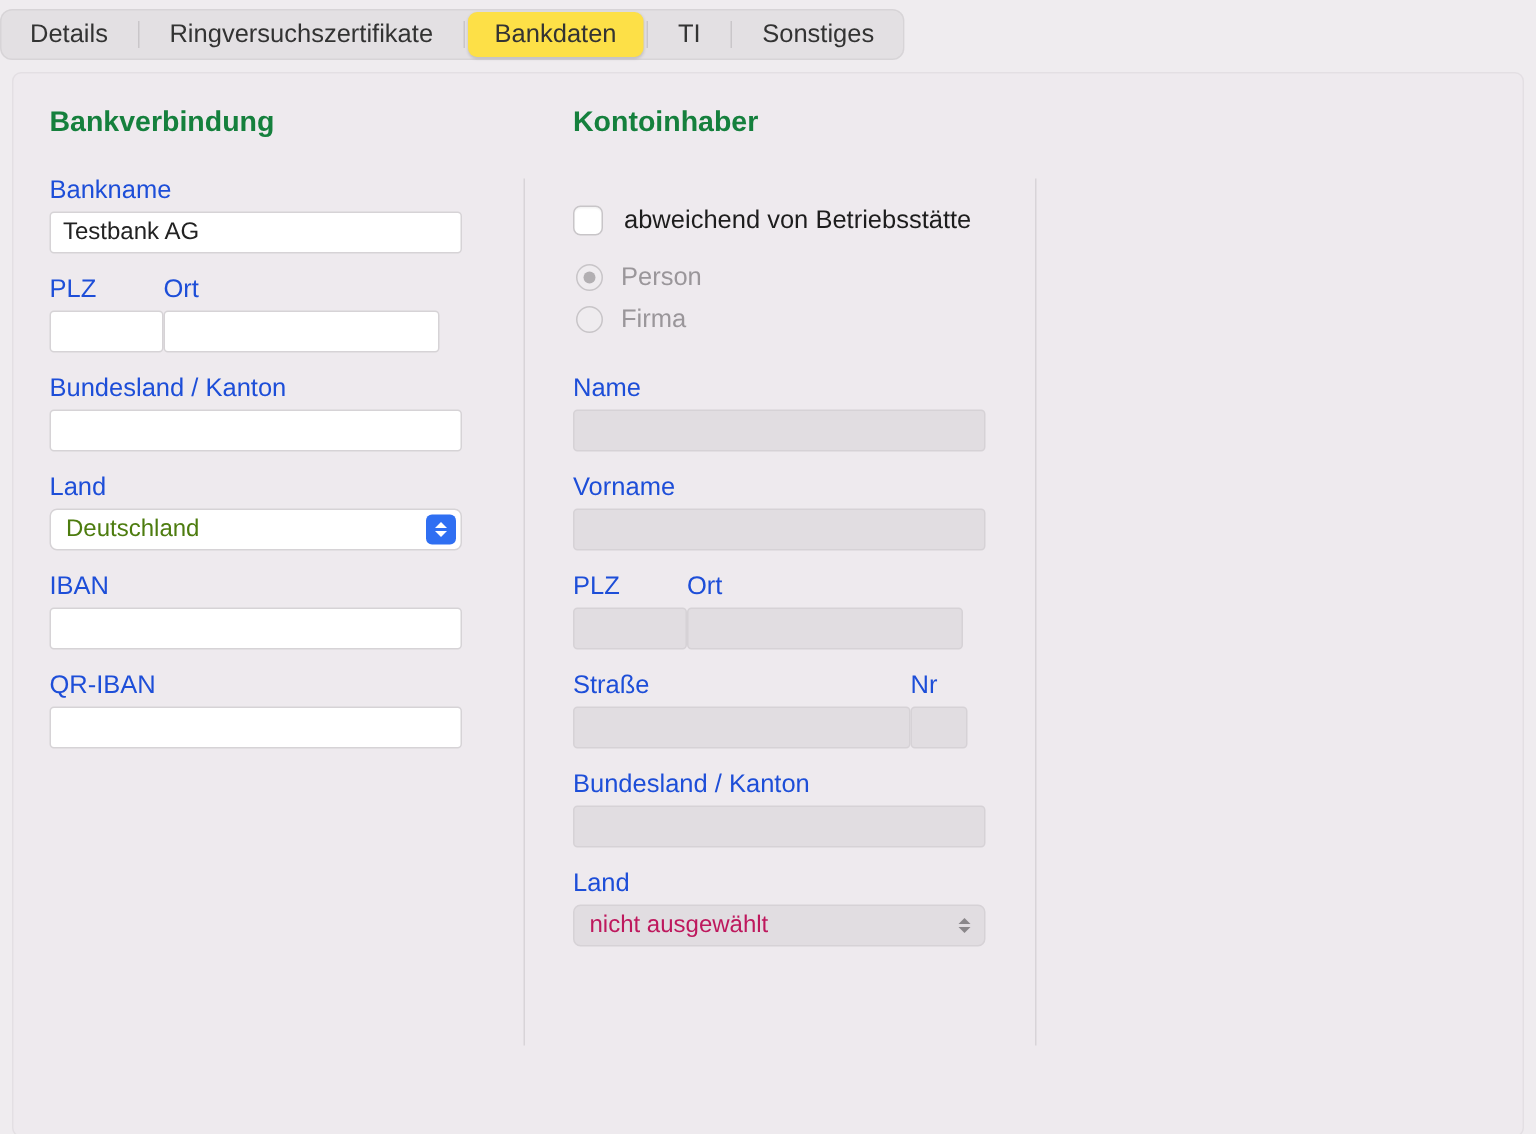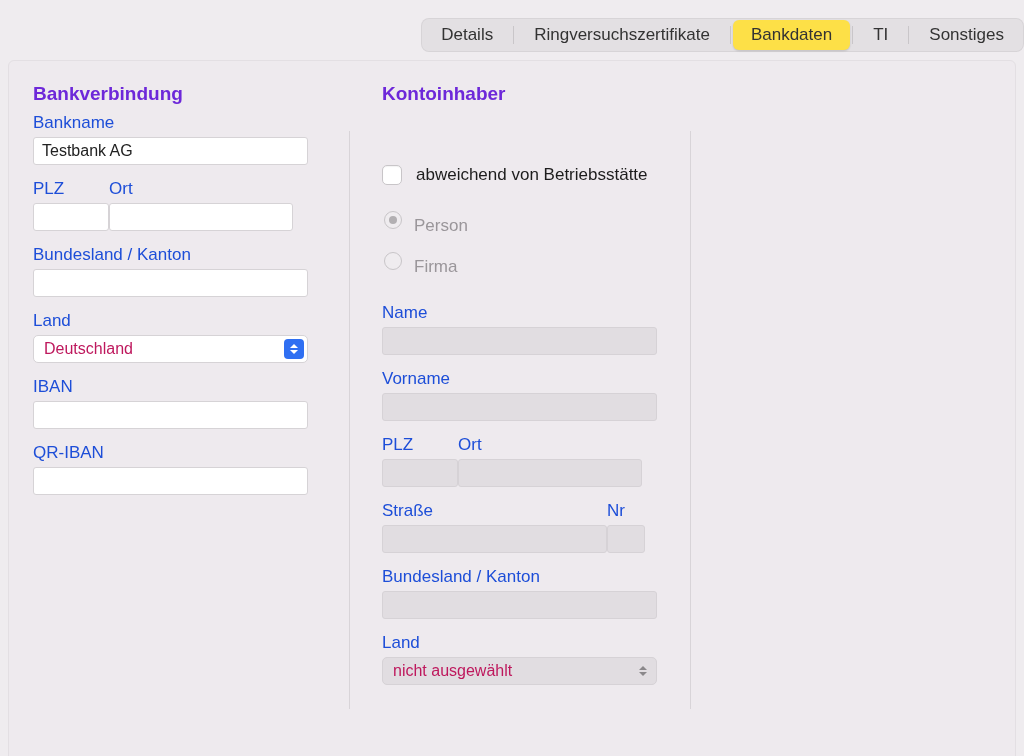--- a/index.html
+++ b/index.html
@@ -9,22 +9,22 @@
     background: #efecef;
     font-family: -apple-system, "Helvetica Neue", Arial, sans-serif;
     font-size: 16px;
     color: #222;
     -webkit-font-smoothing: antialiased;
   }
 
   
   .tabbar-wrap {
     display: flex;
-    justify-content: flex-end;
-    padding-top: 18px;
+    justify-content: flex-start;
+    padding-top: 6px;
   }
   .tabbar {
     display: inline-flex;
     align-items: center;
     background: #e3e0e3;
     border-radius: 8px;
     padding: 2px;
     box-shadow: inset 0 0 0 1px rgba(0,0,0,0.05);
   }
   .tab {
@@ -75,22 +75,22 @@
   .col-sep2 {
     width: 1px;
     background: #d8d4d8;
     margin-top: 70px;
     margin-bottom: 60px;
   }
 
   h2.section {
     font-size: 19px;
     font-weight: 600;
-    margin: 0 0 8px 0;
-    color: #6d28d9;
+    margin: 0 0 24px 0;
+    color: #15803d;
   }
 
   .field { margin-bottom: 14px; }
   .label {
     font-size: 17px;
     color: #1d4ed8;
     margin-bottom: 4px;
   }
 
   input.text {
@@ -120,21 +120,21 @@
   .select {
     width: 275px;
     height: 28px;
     background: #ffffff;
     border: 1px solid #d6d3d6;
     border-radius: 5px;
     position: relative;
     font-size: 16px;
     line-height: 26px;
     padding-left: 10px;
-    color: #be185d;
+    color: #4d7c0f;
   }
   .select.disabled {
     background: #e1dde1;
     color: #be185d;
     border-color: #d6d2d6;
   }
   .select .chevpair {
     position: absolute;
     right: 3px; top: 3px;
     width: 20px; height: 20px;
@@ -153,21 +153,21 @@
     border-right: 4px solid transparent;
   }
   .chev.up { border-bottom: 4px solid #fff; }
   .chev.down { border-top: 4px solid #fff; }
   .select.disabled .chev.up { border-bottom-color: #8a878a; }
   .select.disabled .chev.down { border-top-color: #8a878a; }
 
   
   .check-row {
     display: flex; align-items: center; gap: 14px;
-    margin-top: 60px;
+    margin-top: 44px;
     margin-bottom: 18px;
   }
   .checkbox {
     width: 20px; height: 20px;
     background: #ffffff;
     border: 1px solid #c8c5c8;
     border-radius: 5px;
     box-shadow: inset 0 1px 1px rgba(0,0,0,0.05);
   }
   .check-label { font-size: 17px; color: #1d1d1d; }
@@ -189,21 +189,20 @@
     content: "";
     position: absolute;
     top: 4px; left: 4px;
     width: 8px; height: 8px;
     border-radius: 50%;
     background: #b2afb2;
   }
   .radio-label {
     font-size: 17px;
     color: #9a969a;
-    margin-top: 13px;
   }
   .radio-group { margin-bottom: 26px; }
 
 </style>
 </head>
 <body>
 
 <div class="tabbar-wrap">
   <div class="tabbar">
     <div class="tab">Details</div>

